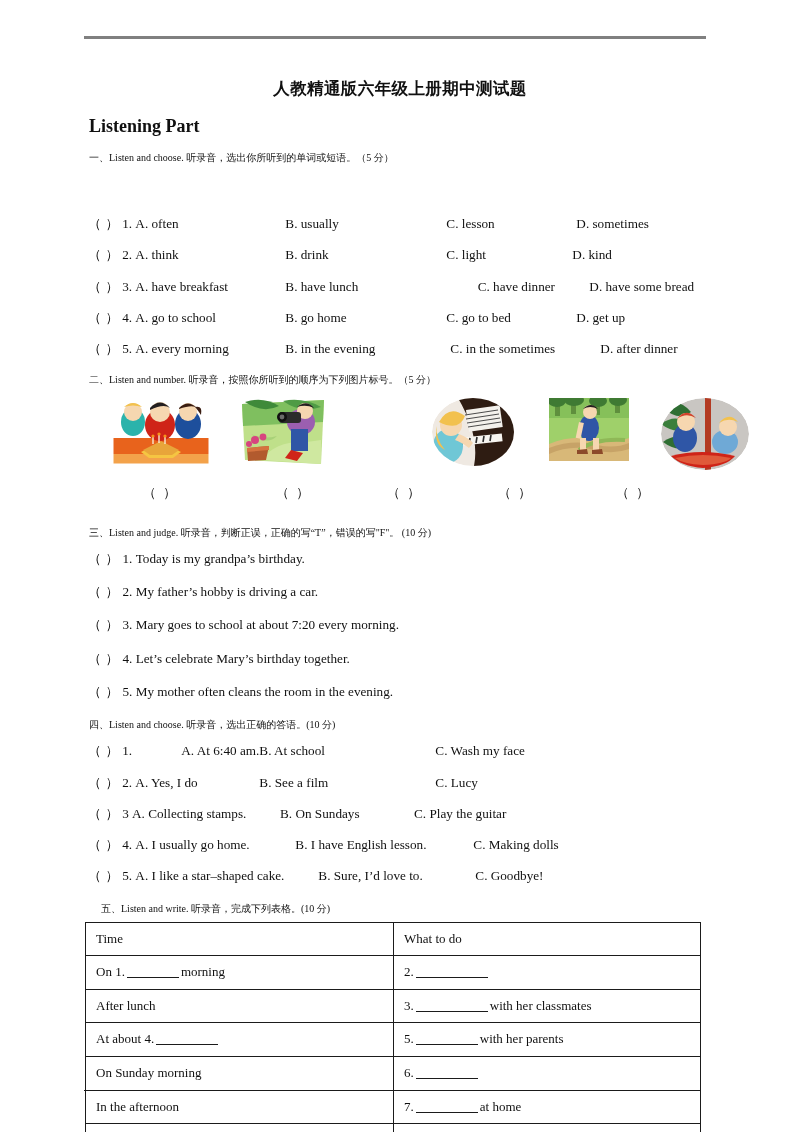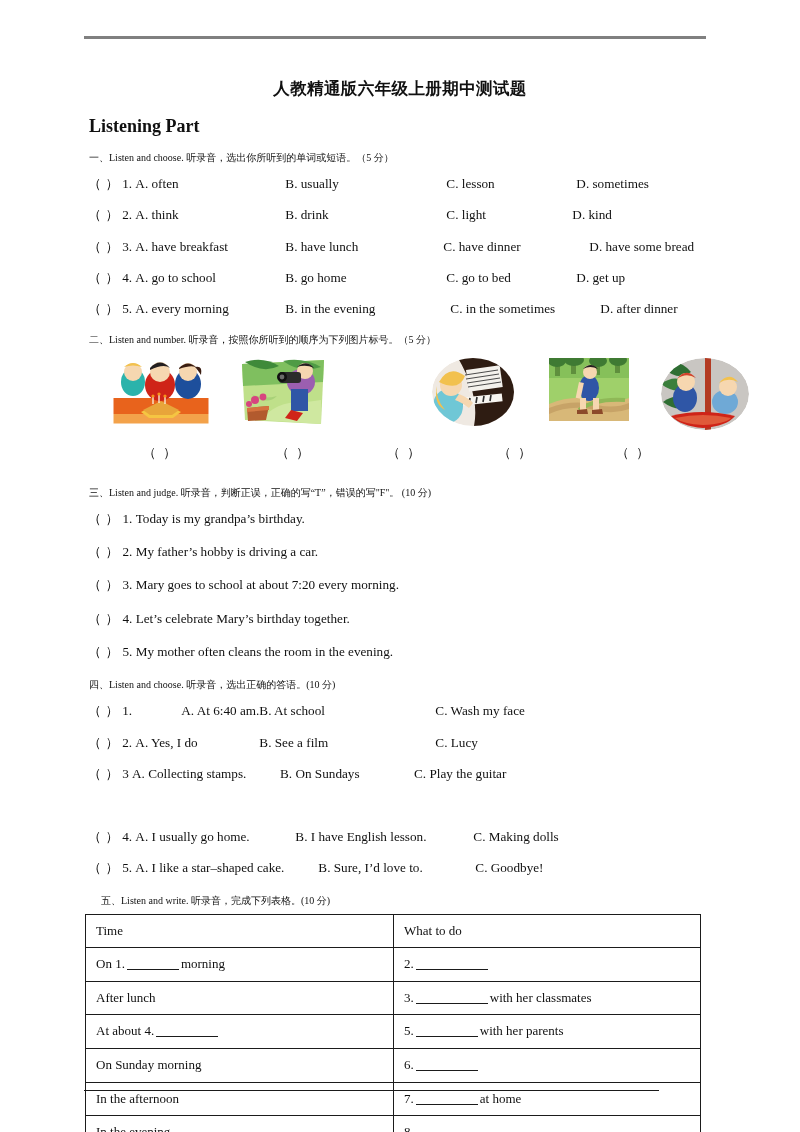--- a/index.html
+++ b/index.html
@@ -83,49 +83,49 @@
   .qnum  { margin-left: 3px; }
 
   .opt { display: inline-block; }
 
   
   .g4 .oA { min-width: 148px; }
   .g4 .oB { min-width: 148px; }
   .g4 .oC { min-width: 120px; }
 
   
-  .r1 .oA { min-width: 150px; }
+  .r1 .oA { min-width: 150px; margin-top: 40px; }
   .r1 .oB { min-width: 161px; }
   .r1 .oC { min-width: 130px; }
 
   .r2 .oA { min-width: 150px; }
   .r2 .oB { min-width: 161px; }
   .r2 .oC { min-width: 126px; }
 
   .r3 .oA { min-width: 150px; }
   .r3 .oB { min-width: 158px; }
-  .r3 .oC { min-width: 146px; }
+  .r3 .oC { min-width: 146px; text-align: center; }
 
   .r4 .oA { min-width: 150px; }
   .r4 .oB { min-width: 161px; }
   .r4 .oC { min-width: 130px; }
 
   .r5 .oA { min-width: 150px; }
   .r5 .oB { min-width: 165px; }
   .r5 .oC { min-width: 150px; }
 
   
   .g3 .oA { min-width: 0; }
   .s4r1 .oA { min-width: 124px; text-align: right; }
   .s4r1 .oB { min-width: 176px; }
   .s4r2 .oA { min-width: 124px; }
   .s4r2 .oB { min-width: 176px; }
   .s4r3 .oA { min-width: 148px; }
   .s4r3 .oB { min-width: 134px; }
-  .s4r4 .oA { min-width: 160px; margin-top: 32px; }
+  .s4r4 .oA { min-width: 160px; }
   .s4r4 .oB { min-width: 178px; }
   .s4r5 .oA { min-width: 183px; }
   .s4r5 .oB { min-width: 157px; }
 
   
   .jrow {
     font-size: 13.2px;
     line-height: 1.3;
     margin: 0 0 16px 0;
     white-space: nowrap;

